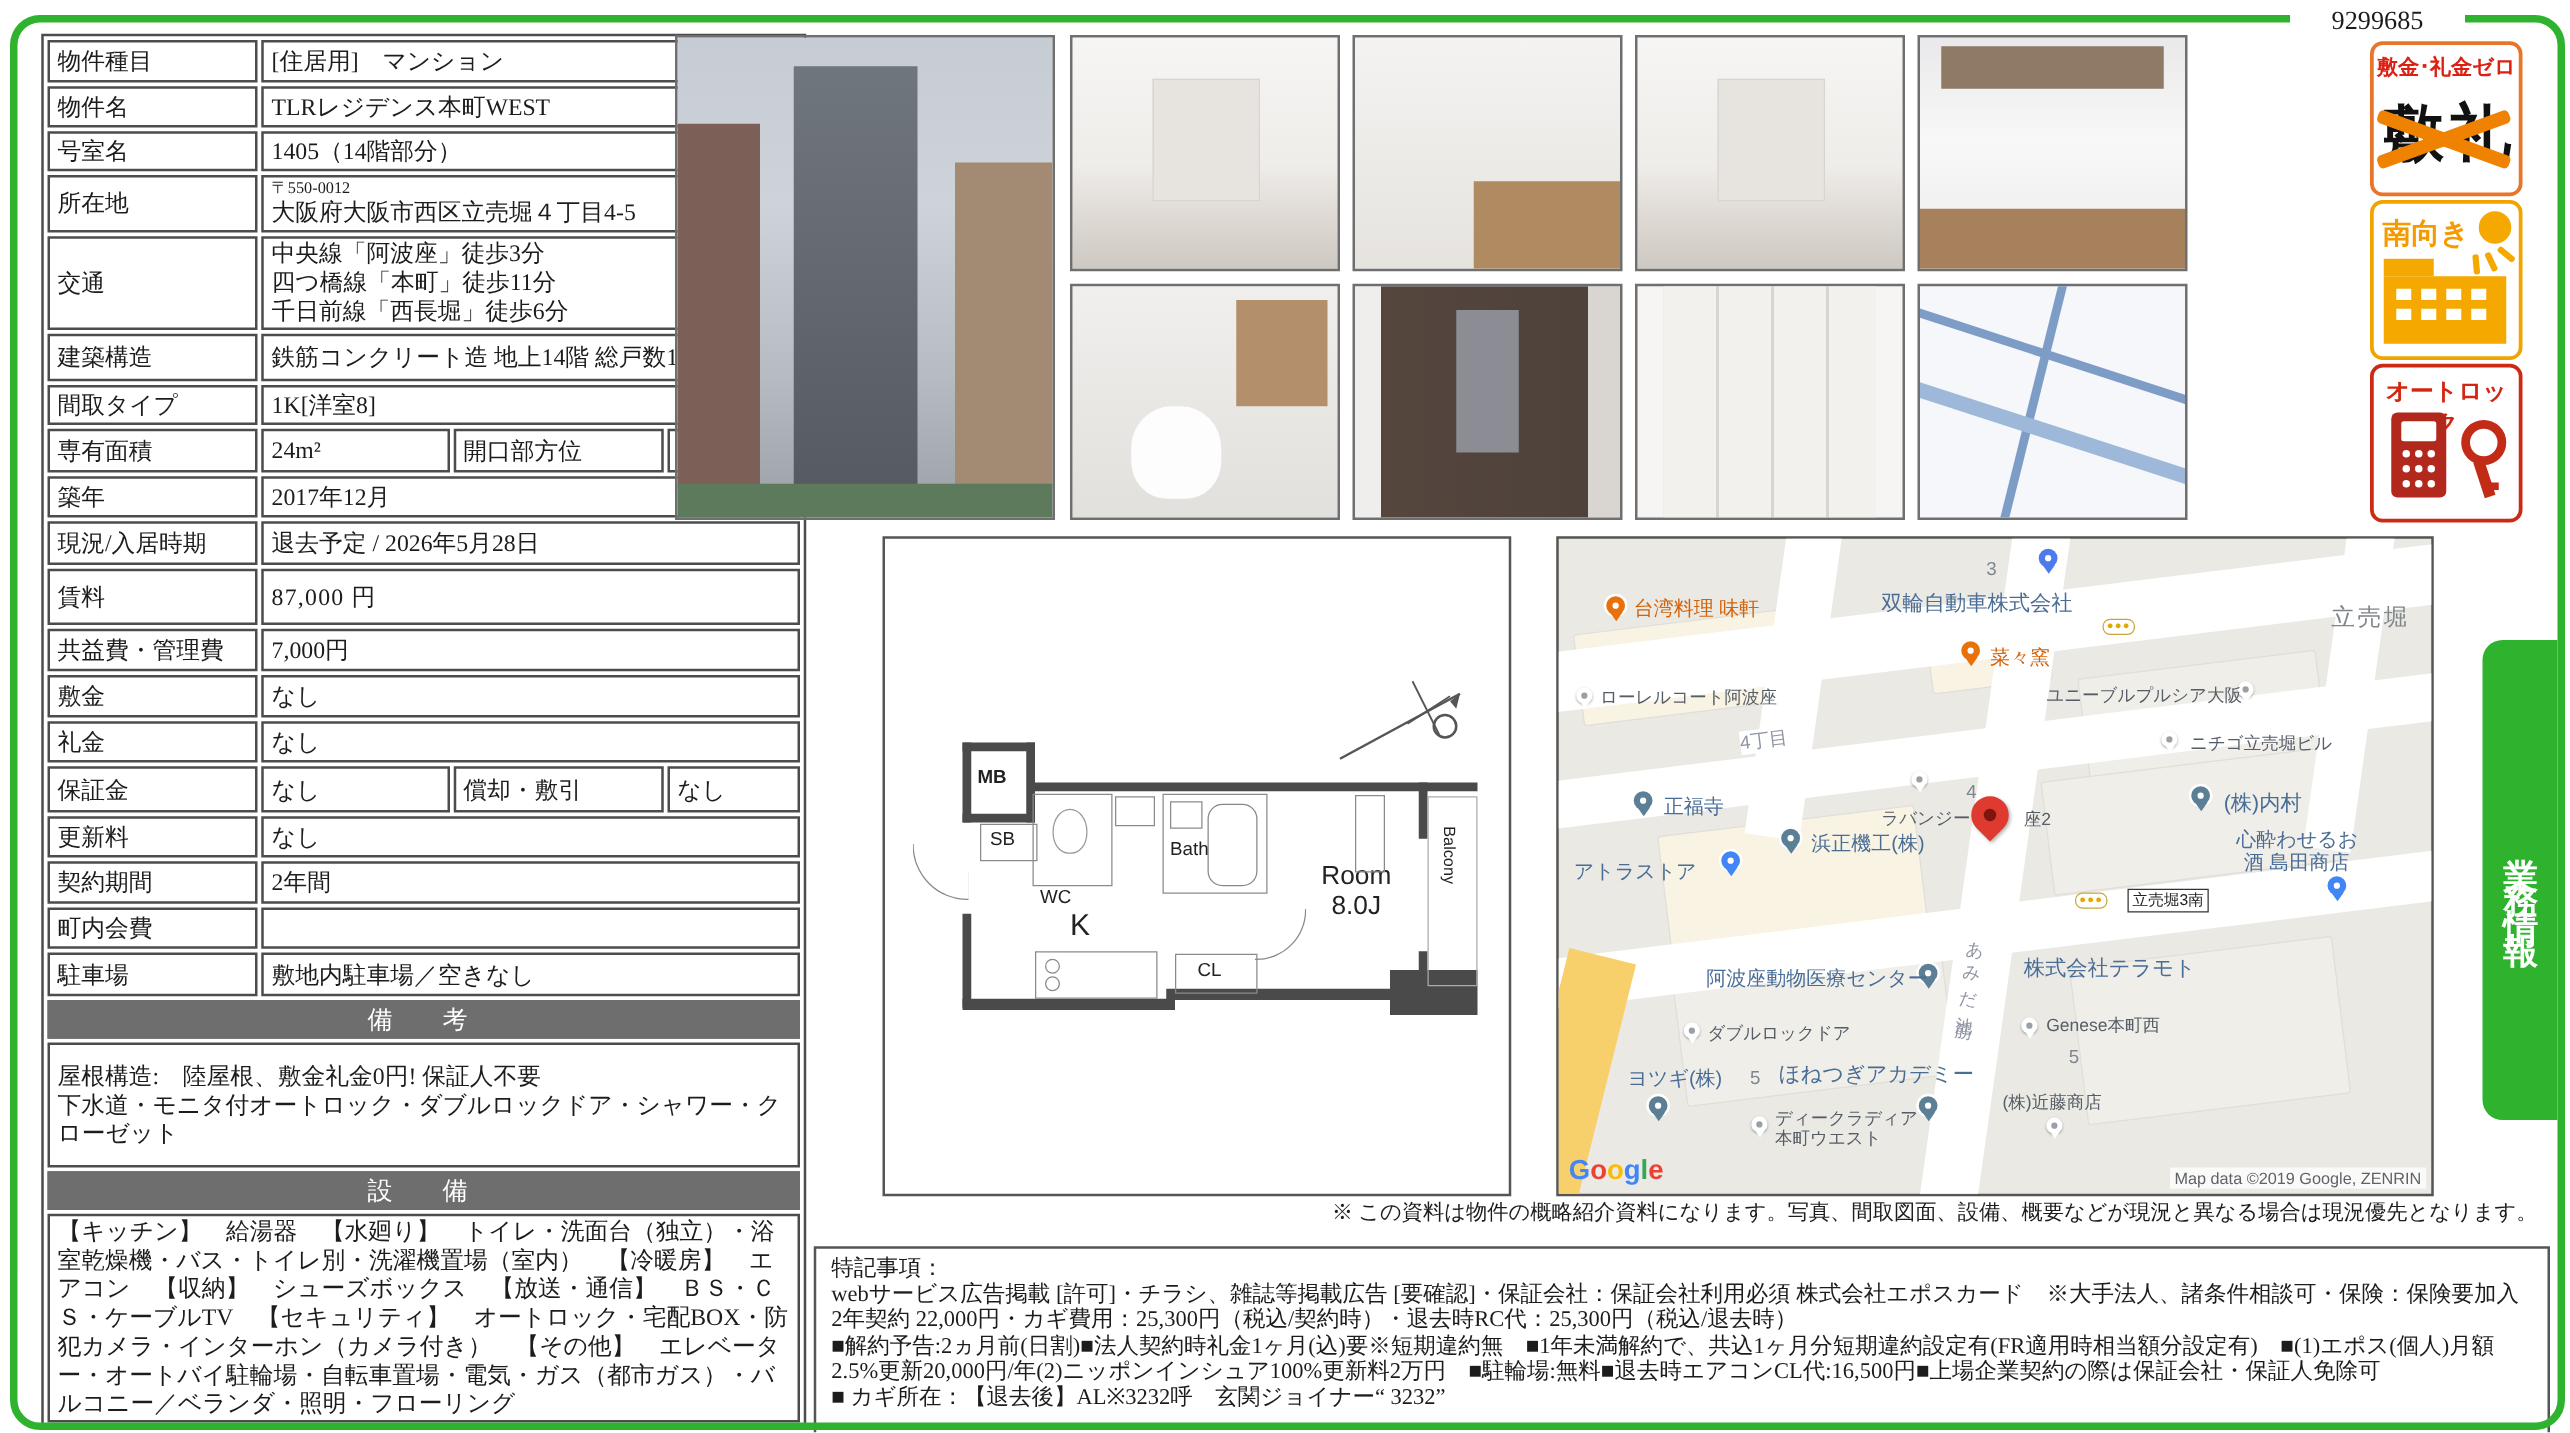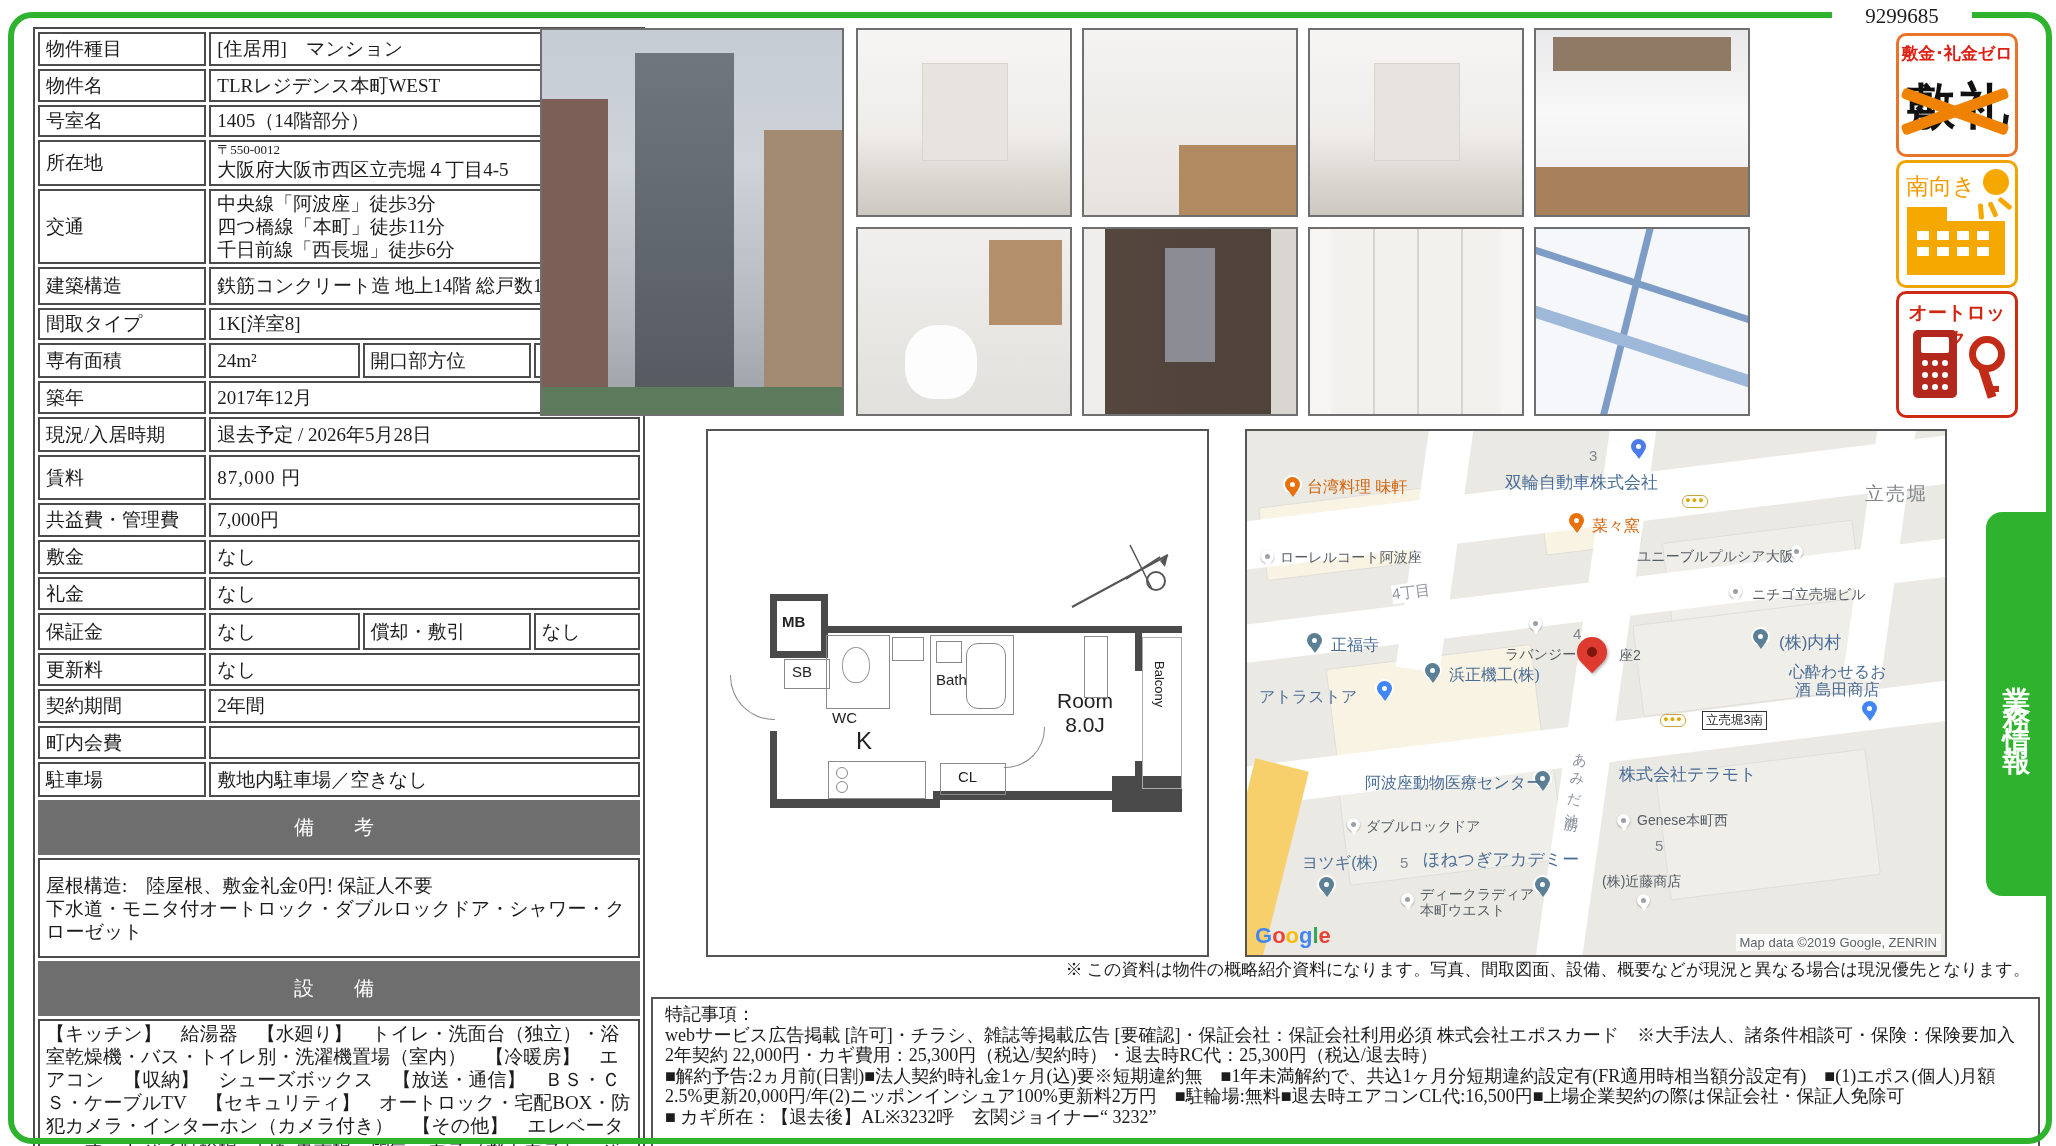--- a/index.html
+++ b/index.html
@@ -16,21 +16,21 @@
            border-radius:16px 0 0 16px;z-index:7;display:flex;align-items:center;justify-content:center;
            writing-mode:vertical-rl;text-orientation:upright;color:#fff;font-size:28px;font-weight:bold;
            letter-spacing:20px;font-family:"Liberation Sans","DejaVu Sans",sans-serif;}
 
   
   table.ptable{position:absolute;left:33px;top:27px;width:612px;border-collapse:separate;border-spacing:3px;
                border:2px solid #4c4c4c;background:#fff;table-layout:fixed;}
   table.ptable td{border:2px solid #4c4c4c;padding:1px 6px;font-size:19px;vertical-align:middle;overflow:hidden;}
   td.lbl{padding-left:9px;}
   tr.hdr td{background:#6e6e6e;border-color:#6e6e6e;color:#fff;text-align:center;
-            font-size:20px;letter-spacing:10px;padding:12px;}
+            font-size:20px;letter-spacing:10px;padding:0;}
   td.big{font-size:22px;}
   td.rent{font-size:36px;letter-spacing:1px;padding-left:22px;}
   td.blocktext{vertical-align:top;font-size:19px;line-height:23px;padding:4px 8px;}
   .postal{font-size:13px;line-height:14px;display:block;}
 
   
   .photo{position:absolute;border:2px solid #6f6f6f;overflow:hidden;background:#eceae7;}
   .ph-exterior{background:linear-gradient(180deg,#c6ccd4 0%,#ced3d9 35%,#b7bcc2 70%,#9aa0a6 100%);}
   .ph-exterior .tower{position:absolute;left:31%;top:6%;width:33%;height:88%;
       background:linear-gradient(180deg,#70767e,#565b62);}
@@ -62,21 +62,21 @@
   .badge{position:absolute;left:1896px;width:116px;background:#fff;border-radius:10px;z-index:3;}
   .badge1{top:33px;height:118px;border:3px solid #e8762a;}
   .badge1 .t{position:absolute;left:0;top:6px;width:100%;text-align:center;color:#dd2014;font-weight:bold;
              font-size:17px;font-family:"Liberation Sans",sans-serif;}
   .badge1 .c1,.badge1 .c2{position:absolute;top:40px;font-size:50px;font-weight:bold;color:#111;
              font-family:"Liberation Sans",sans-serif;line-height:60px;}
   .badge1 .c1{left:6px;} .badge1 .c2{left:60px;}
   .badge1 .x1,.badge1 .x2{position:absolute;left:0px;top:70px;width:112px;height:11px;background:#ef8200;border-radius:4px;}
   .badge1 .x1{transform:rotate(20deg);} .badge1 .x2{transform:rotate(-20deg);}
   .badge2{top:160px;height:122px;border:3px solid #f0a400;}
-  .badge2 .t{position:absolute;left:7px;top:8px;color:#f59b00;font-weight:normal;font-size:23px;
+  .badge2 .t{position:absolute;left:7px;top:8px;color:#f59b00;font-weight:bold;font-size:23px;
              font-family:"Liberation Sans",sans-serif;}
   .badge2 .sun{position:absolute;right:6px;top:6px;width:26px;height:26px;border-radius:50%;background:#f5a800;}
   .badge2 .ray{position:absolute;width:16px;height:5px;background:#f5a800;border-radius:2px;}
   .badge2 .ray1{right:2px;top:38px;transform:rotate(40deg);}
   .badge2 .ray2{right:14px;top:44px;transform:rotate(65deg);}
   .badge2 .ray3{right:26px;top:46px;transform:rotate(85deg);}
   .badge2 .bld{position:absolute;left:8px;top:58px;width:98px;height:54px;background:#f5a800;}
   .badge2 .bld2{position:absolute;left:8px;top:44px;width:40px;height:14px;background:#f5a800;}
   .badge2 .win{position:absolute;width:12px;height:9px;background:#fff;}
   .badge3{top:291px;height:121px;border:3px solid #cc2a14;}
@@ -415,21 +415,21 @@
     <span class="mlabel road" style="left:145px;top:152px;font-size:15px;">4丁目</span>
     <span class="mlabel" style="left:390px;top:117px;">ユニーブルプルシア大阪</span>
     <span class="pindot" style="left:543px;top:114px;"></span>
     <span class="pindot" style="left:482px;top:154px;"></span>
     <span class="mlabel" style="left:505px;top:155px;">ニチゴ立売堀ビル</span>
     <span class="mlabel area" style="left:618px;top:50px;text-align:right;">立売堀</span>
     <span class="busdots" style="left:435px;top:64px;">●●●</span>
     <span class="pin biz" style="left:60px;top:202px;"></span>
     <span class="mlabel biz" style="left:84px;top:204px;">正福寺</span>
     <span class="pin biz" style="left:178px;top:232px;"></span>
-    <span class="mlabel biz" style="left:202px;top:234px;font-family:Liberation Serif, serif;">浜正機工(株)</span>
+    <span class="mlabel biz" style="left:202px;top:234px;">浜正機工(株)</span>
     <span class="mlabel biz" style="left:12px;top:256px;">アトラストア</span>
     <span class="pin store" style="left:130px;top:250px;"></span>
     <span class="pindot" style="left:282px;top:186px;"></span>
     <span class="mlabel" style="left:258px;top:215px;">ラバンジー</span>
     <span class="mlabel num" style="left:326px;top:194px;">4</span>
     <div class="marker" style="left:330px;top:206px;"></div>
     <span class="mlabel" style="left:372px;top:216px;">座2</span>
     <span class="busdots" style="left:413px;top:283px;">●●●</span>
     <span class="mlabel boxed" style="left:455px;top:280px;">立売堀3南</span>
     <span class="pin biz" style="left:506px;top:198px;"></span>

